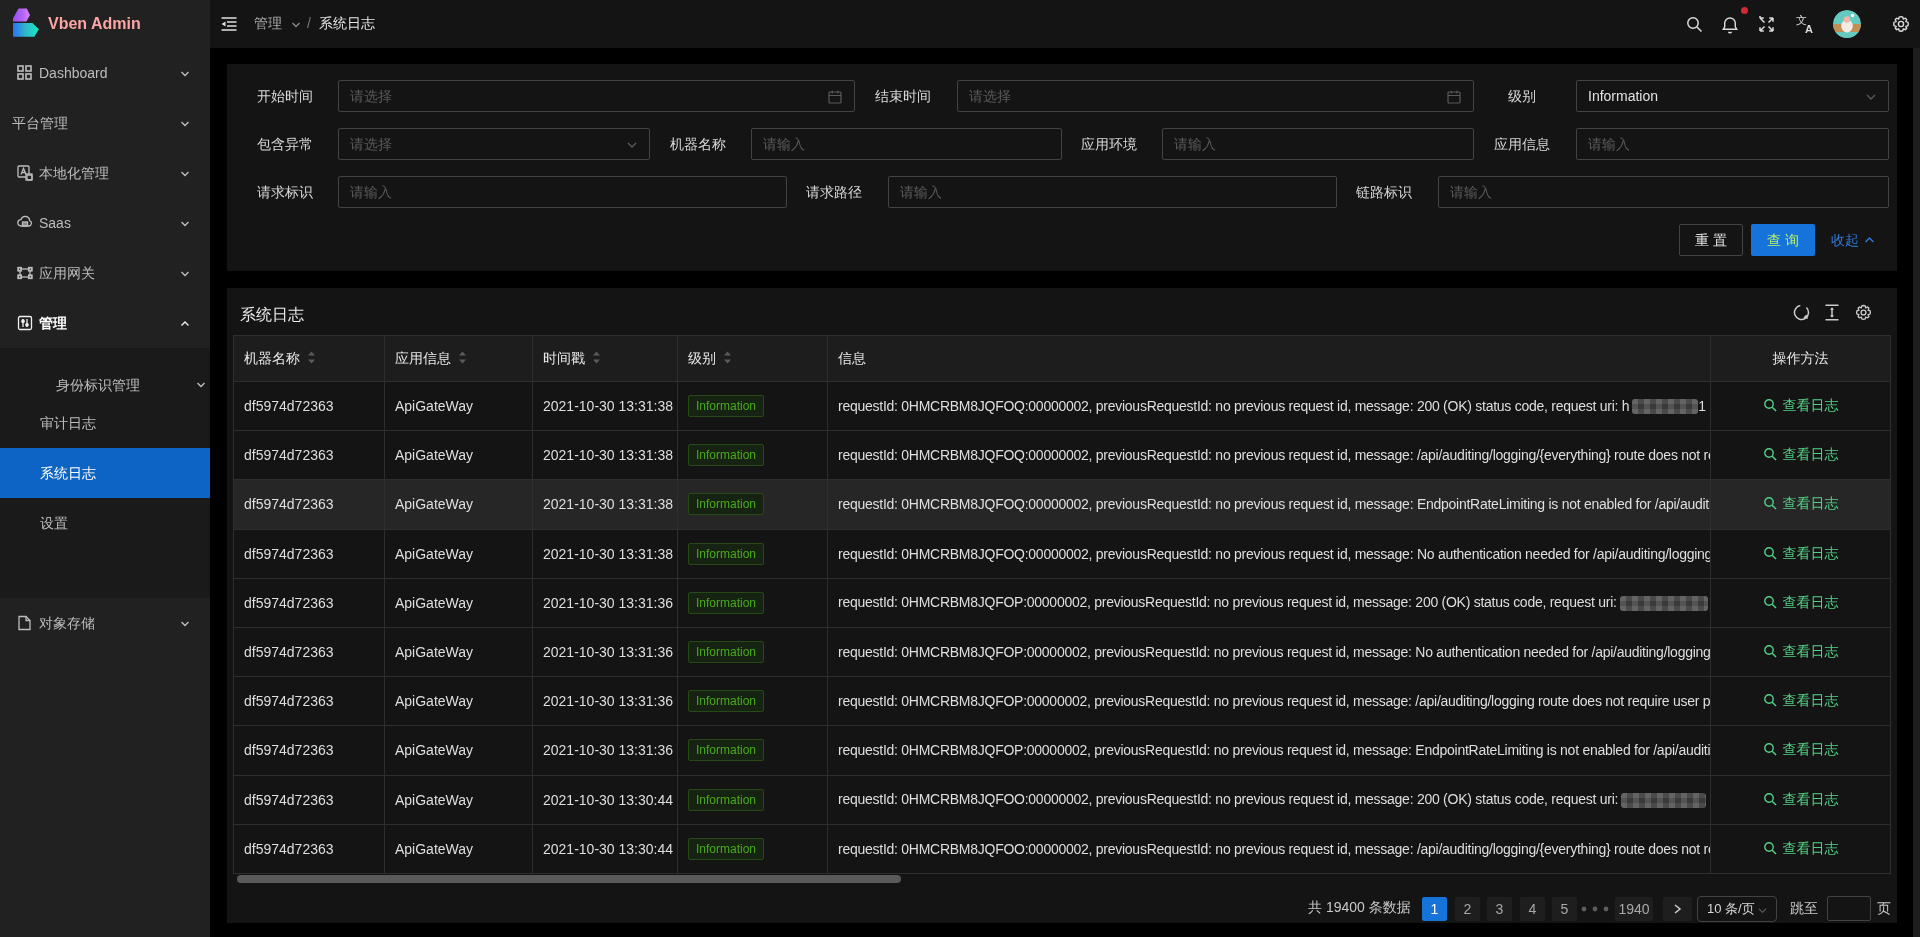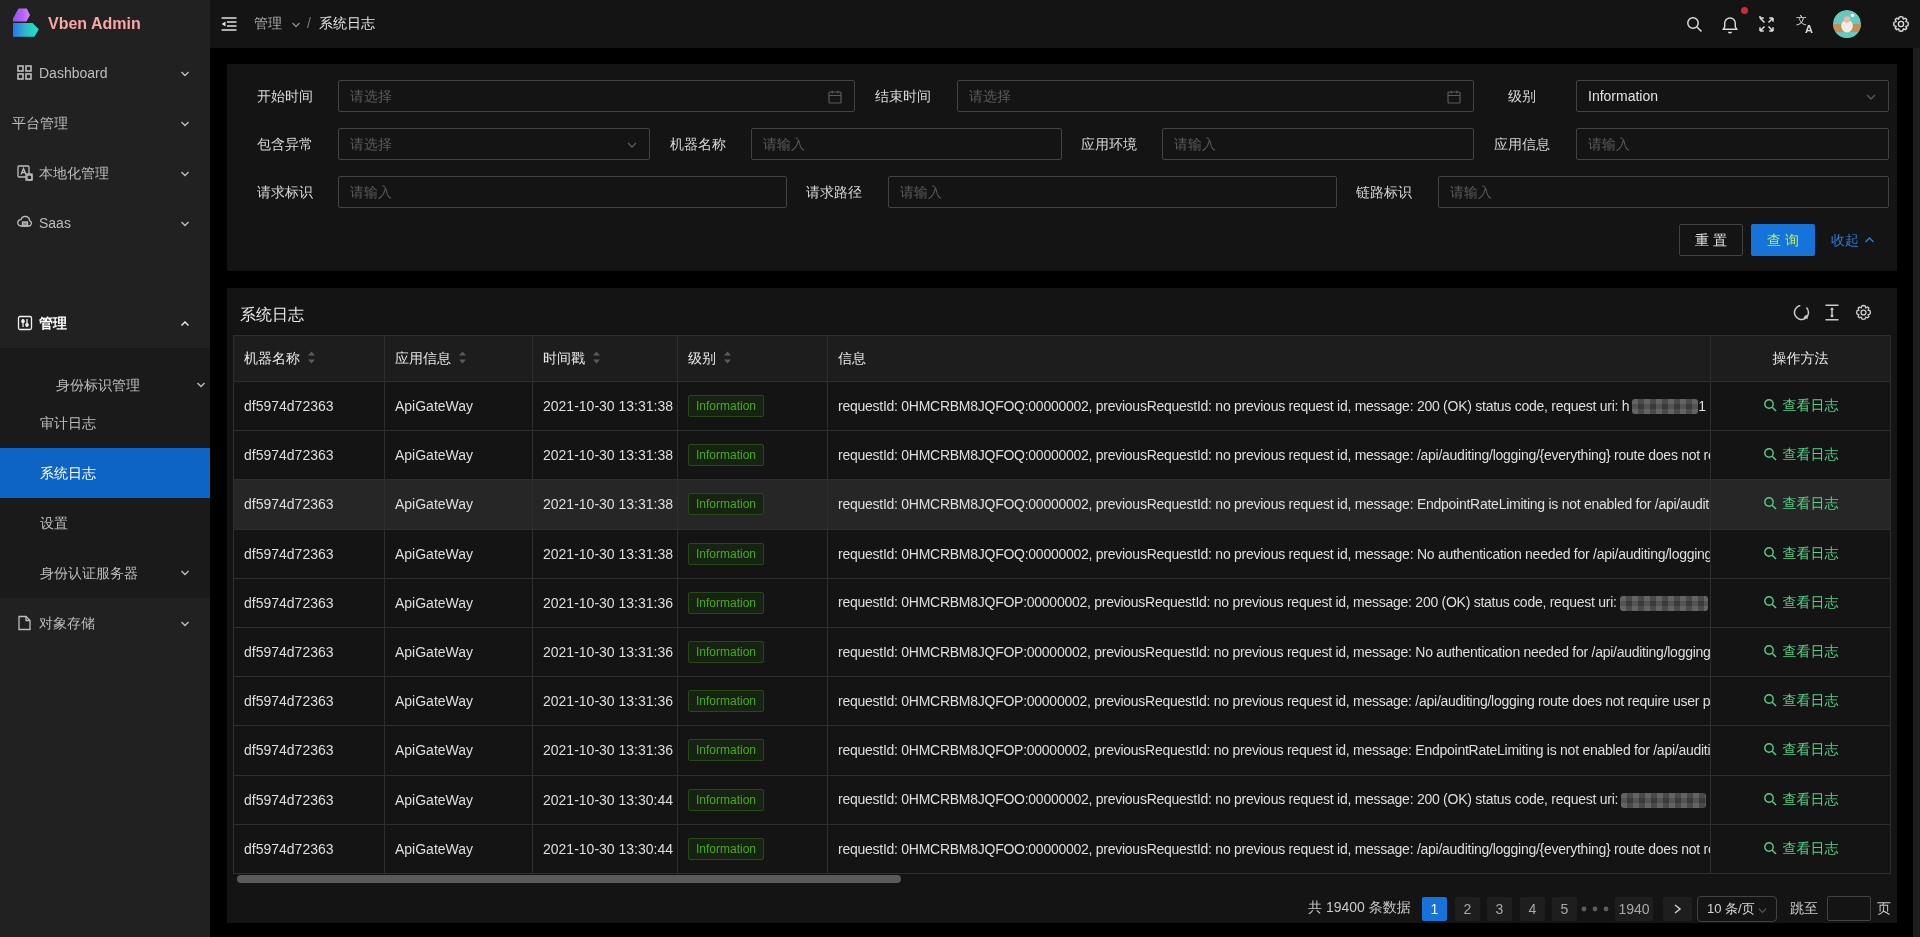--- a/index.html
+++ b/index.html
@@ -112,20 +112,39 @@
             <path d="M4 11 a3.2 3.2 0 0 1 0-6.4 a4.4 4.4 0 0 1 8.6 1 a2.8 2.8 0 0 1 -0.6 5.4 z"></path>
             <rect x="5.5" y="7" width="5" height="4"></rect>
             <path d="M7 7 v4 M9 7 v4"></path>
           </g>
         </svg>
       <span class="tx">Saas</span>
       <svg class="ar" width="10" height="10" viewBox="0 0 10 10">
           <path d="M1.5 3 L5 6.5 L8.5 3" fill="none" stroke="#bdbdbd" stroke-width="1.4"></path>
         </svg>
     </div>
+    <div class="mi" style="top:248px;">
+      <svg class="ic" width="16" height="16" viewBox="0 0 16 16">
+          <g fill="none" stroke="#bdbdbd" stroke-width="1.3">
+            <rect x="3" y="4" width="10" height="8"></rect>
+            <rect x="1" y="2.5" width="3.4" height="3.4" fill="#212121"></rect>
+            <rect x="11.6" y="2.5" width="3.4" height="3.4" fill="#212121"></rect>
+            <rect x="1" y="10.1" width="3.4" height="3.4" fill="#212121"></rect>
+            <rect x="11.6" y="10.1" width="3.4" height="3.4" fill="#212121"></rect>
+            <rect x="1.4" y="2.9" width="2.6" height="2.6"></rect>
+            <rect x="12" y="2.9" width="2.6" height="2.6"></rect>
+            <rect x="1.4" y="10.5" width="2.6" height="2.6"></rect>
+            <rect x="12" y="10.5" width="2.6" height="2.6"></rect>
+          </g>
+        </svg>
+      <span class="tx">应用网关</span>
+      <svg class="ar" width="10" height="10" viewBox="0 0 10 10">
+          <path d="M1.5 3 L5 6.5 L8.5 3" fill="none" stroke="#bdbdbd" stroke-width="1.4"></path>
+        </svg>
+    </div>
     <div class="mi" style="top:298px;color:#fff;">
       <svg class="ic" width="16" height="16" viewBox="0 0 16 16">
           <g fill="none" stroke="#efefef" stroke-width="1.3">
             <rect x="1.5" y="1.5" width="13" height="13" rx="1.5"></rect>
             <path d="M6 4 v8 M10 4 v8"></path>
             <circle cx="6" cy="6.2" r="1.2" fill="#efefef"></circle>
             <circle cx="10" cy="9.8" r="1.2" fill="#efefef"></circle>
           </g>
         </svg>
       <span class="tx" style="font-weight:700;">管理</span>
@@ -142,26 +161,20 @@
       </div>
       <div class="smi" style="top:50px;">
           <span class="tx">审计日志</span>
         </div>
       <div class="smi sel" style="top:100px;">
           <span class="tx">系统日志</span>
         </div>
       <div class="smi" style="top:150px;">
           <span class="tx">设置</span>
         </div>
-      <div class="smi" style="top:200px;">
-          <span class="tx">身份认证服务器</span>
-        <svg class="ar" width="10" height="10" viewBox="0 0 10 10" style="top:20px;">
-            <path d="M1.5 3 L5 6.5 L8.5 3" fill="none" stroke="#bdbdbd" stroke-width="1.4"></path>
-          </svg>
-      </div>
     </div>
     <div class="mi" style="top:598px;">
       <svg class="ic" width="15" height="16" viewBox="0 0 15 16">
           <g fill="none" stroke="#bdbdbd" stroke-width="1.3">
             <path d="M2 1.5 h7 l4 4 v9 h-11 z"></path>
             <path d="M9 1.5 v4 h4"></path>
           </g>
         </svg>
       <span class="tx">对象存储</span>
       <svg class="ar" width="10" height="10" viewBox="0 0 10 10">

